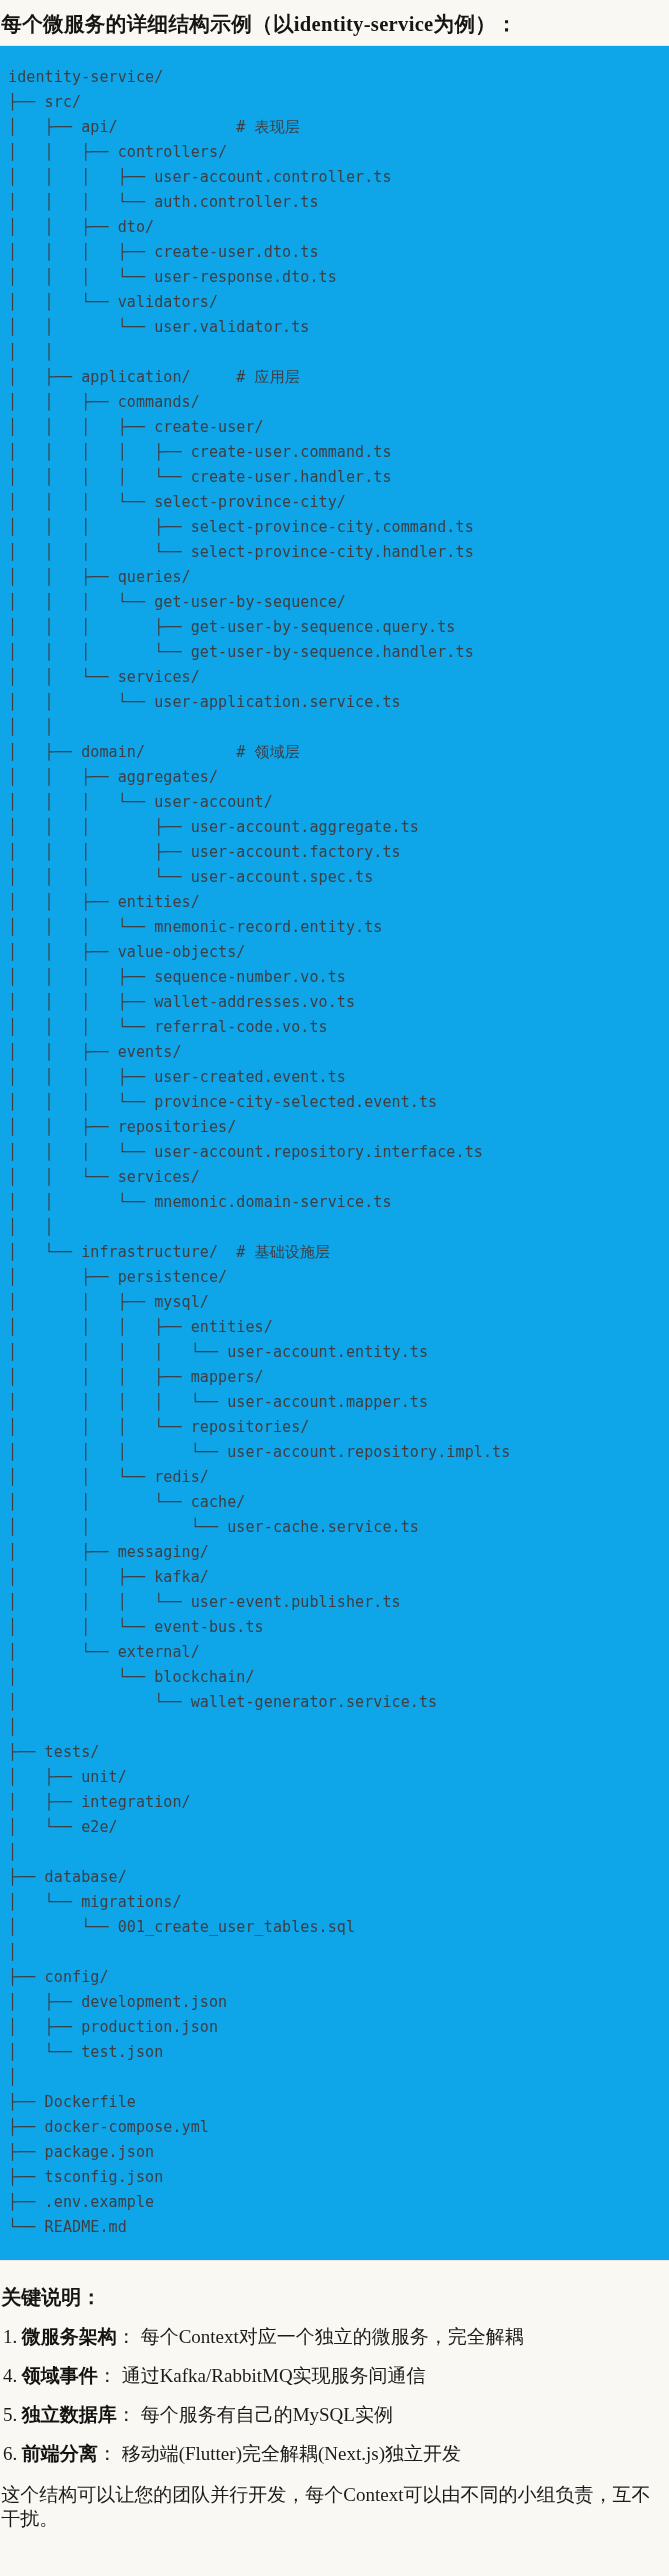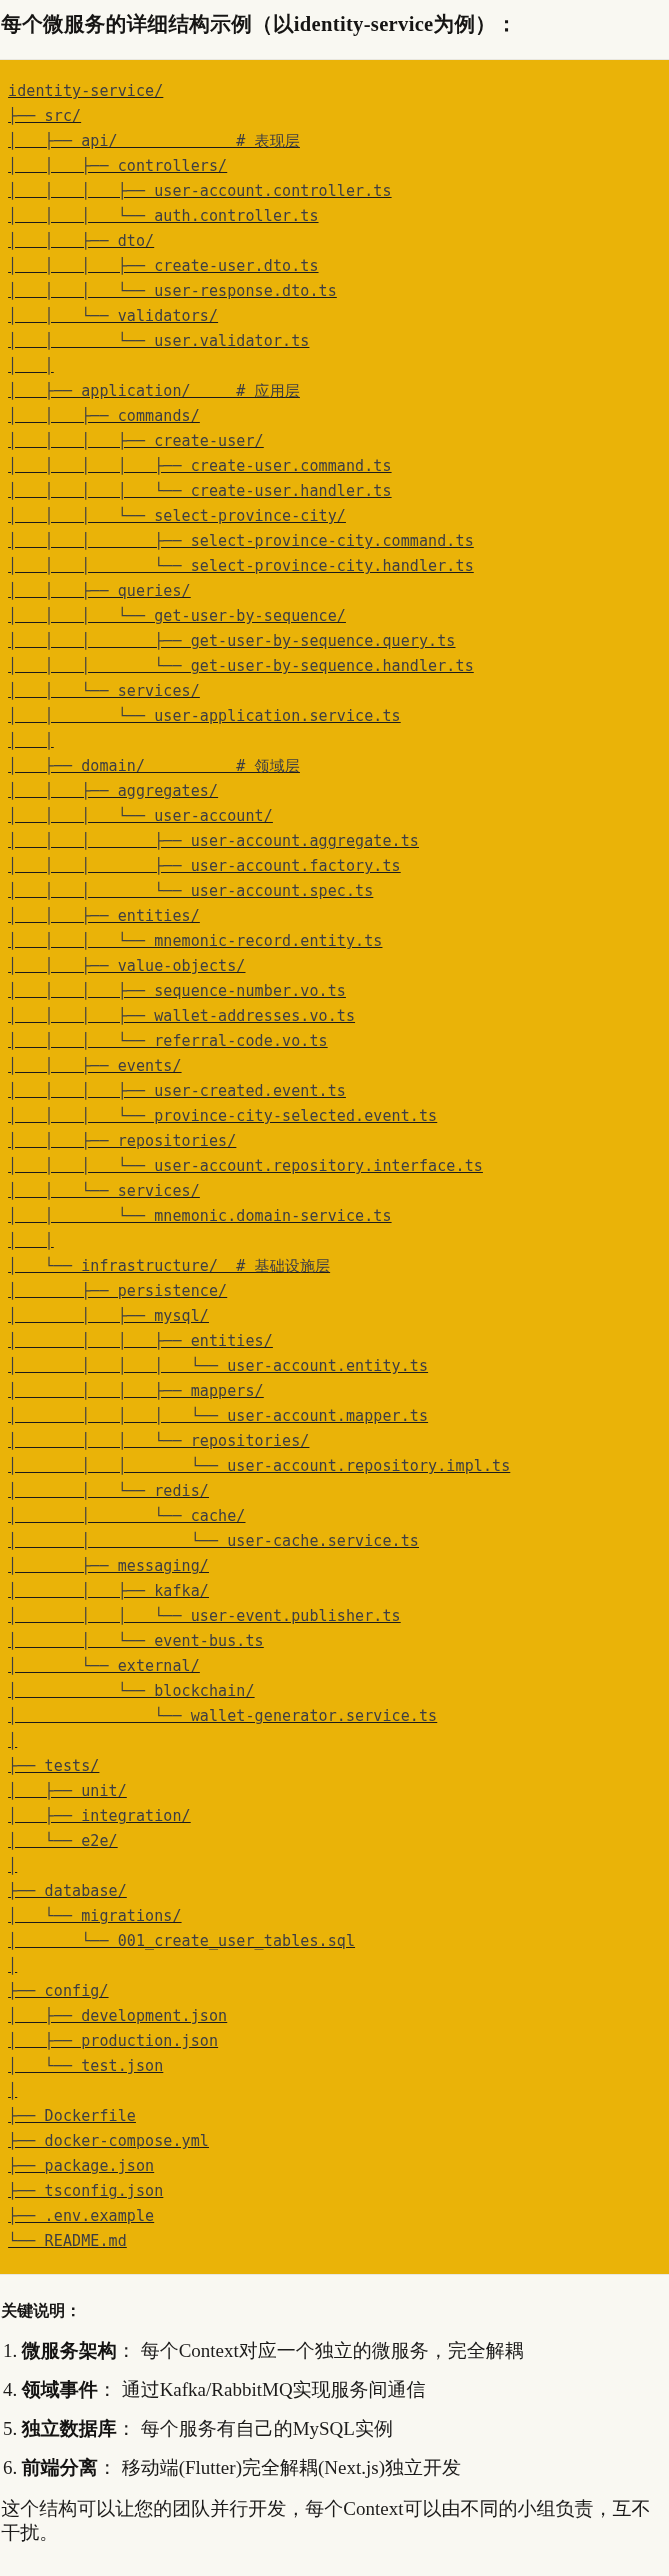--- a/index.html
+++ b/index.html
@@ -22,40 +22,39 @@
   .title {
     margin: 0;
     padding: 10px 1.3px 0 1.3px;
     font-size: 20.6px;
     line-height: 29px;
     font-weight: 700;
     color: #161514;
     letter-spacing: 0.3px;
   }
   .code-block {
-    margin-top: 20px;
-    background: #eab308;
+    margin-top: 6px;
+    background: #0ea5e9;
     border-top: 0.6px solid #e9e7e0;
     border-bottom: 0.6px solid #e9e7e0;
     padding: 19px 8.1px 20px 8.1px;
-    text-decoration: underline;
   }
   .tree {
     margin: 0;
     font-family: "DejaVu Sans Mono", "Liberation Mono", monospace;
     font-size: 15px;
     line-height: 25px;
     letter-spacing: 0.1px;
     color: #3e3e43;
     white-space: pre;
   }
   .notes-heading {
     margin: 22.5px 0 0 0;
     padding-left: 1.3px;
-    font-size: 16px;
+    font-size: 20px;
     line-height: 26px;
     font-weight: 700;
     color: #161514;
   }
   .note-item {
     margin-top: 15px;
     padding-left: 3px;
     font-size: 19px;
     line-height: 24px;
   }

